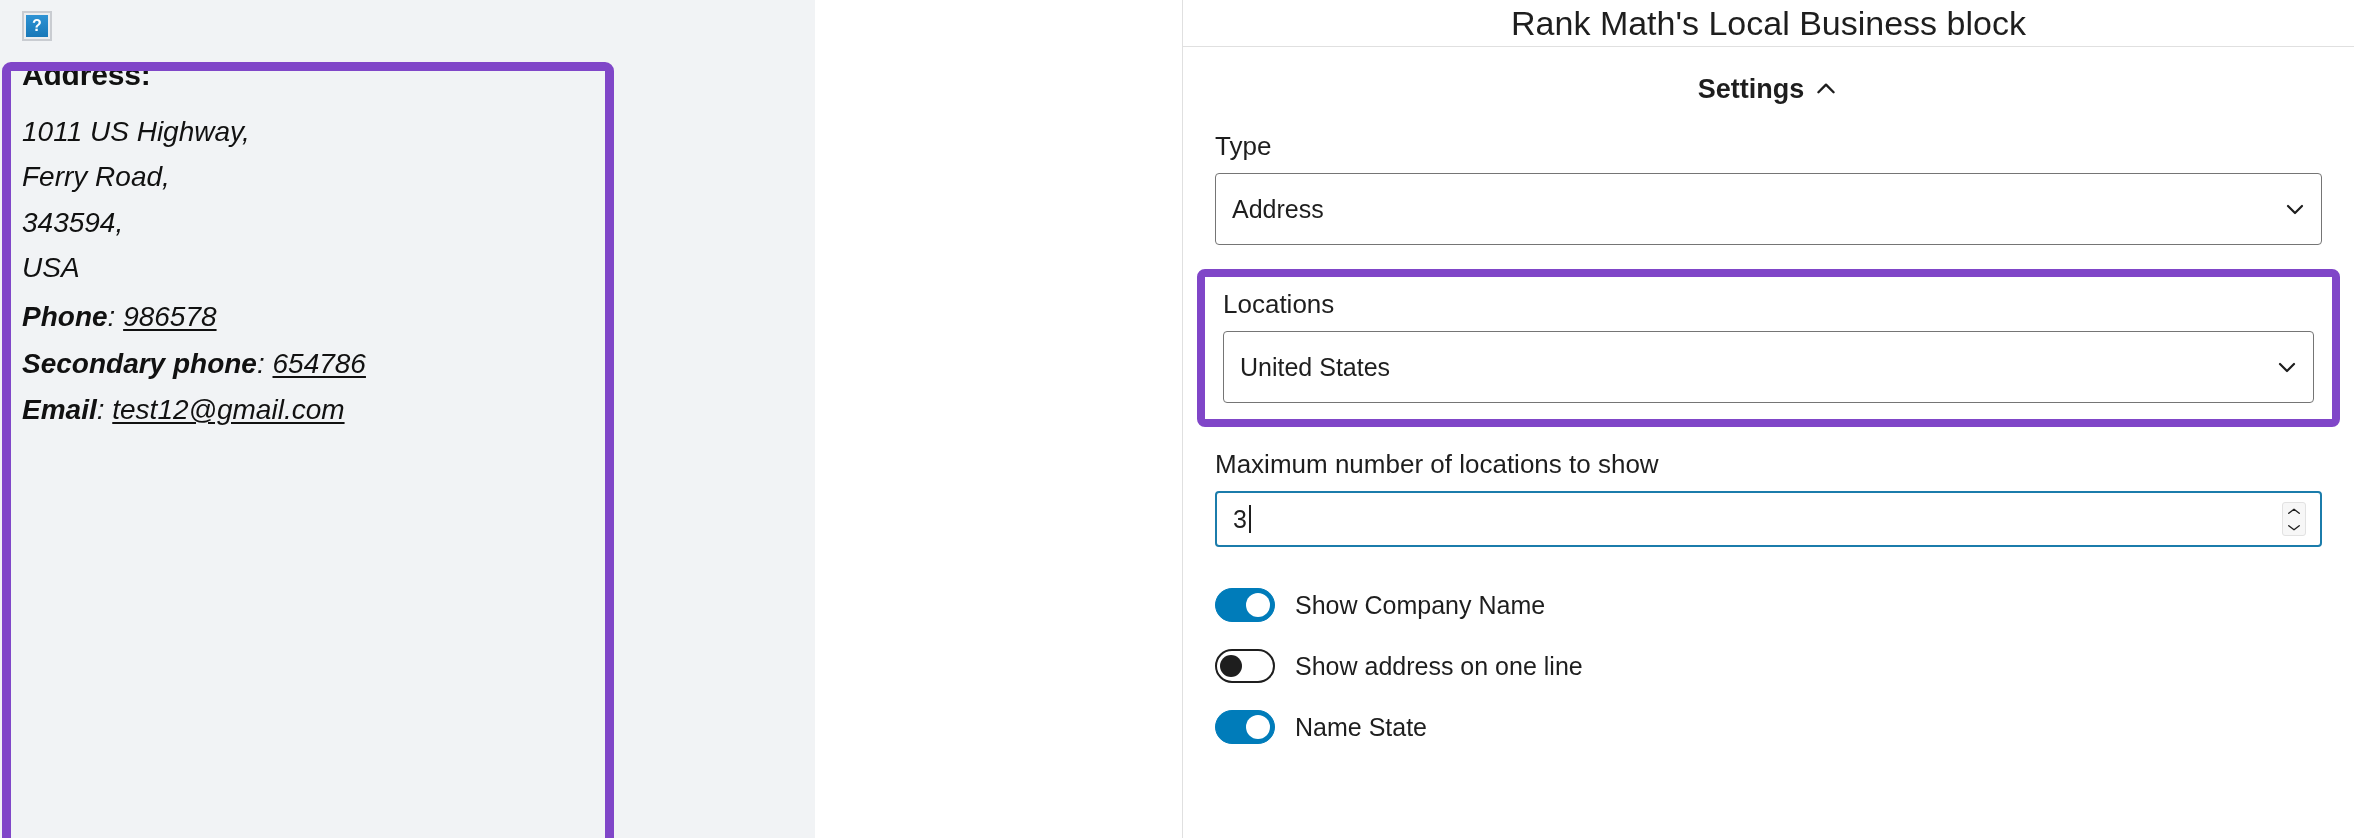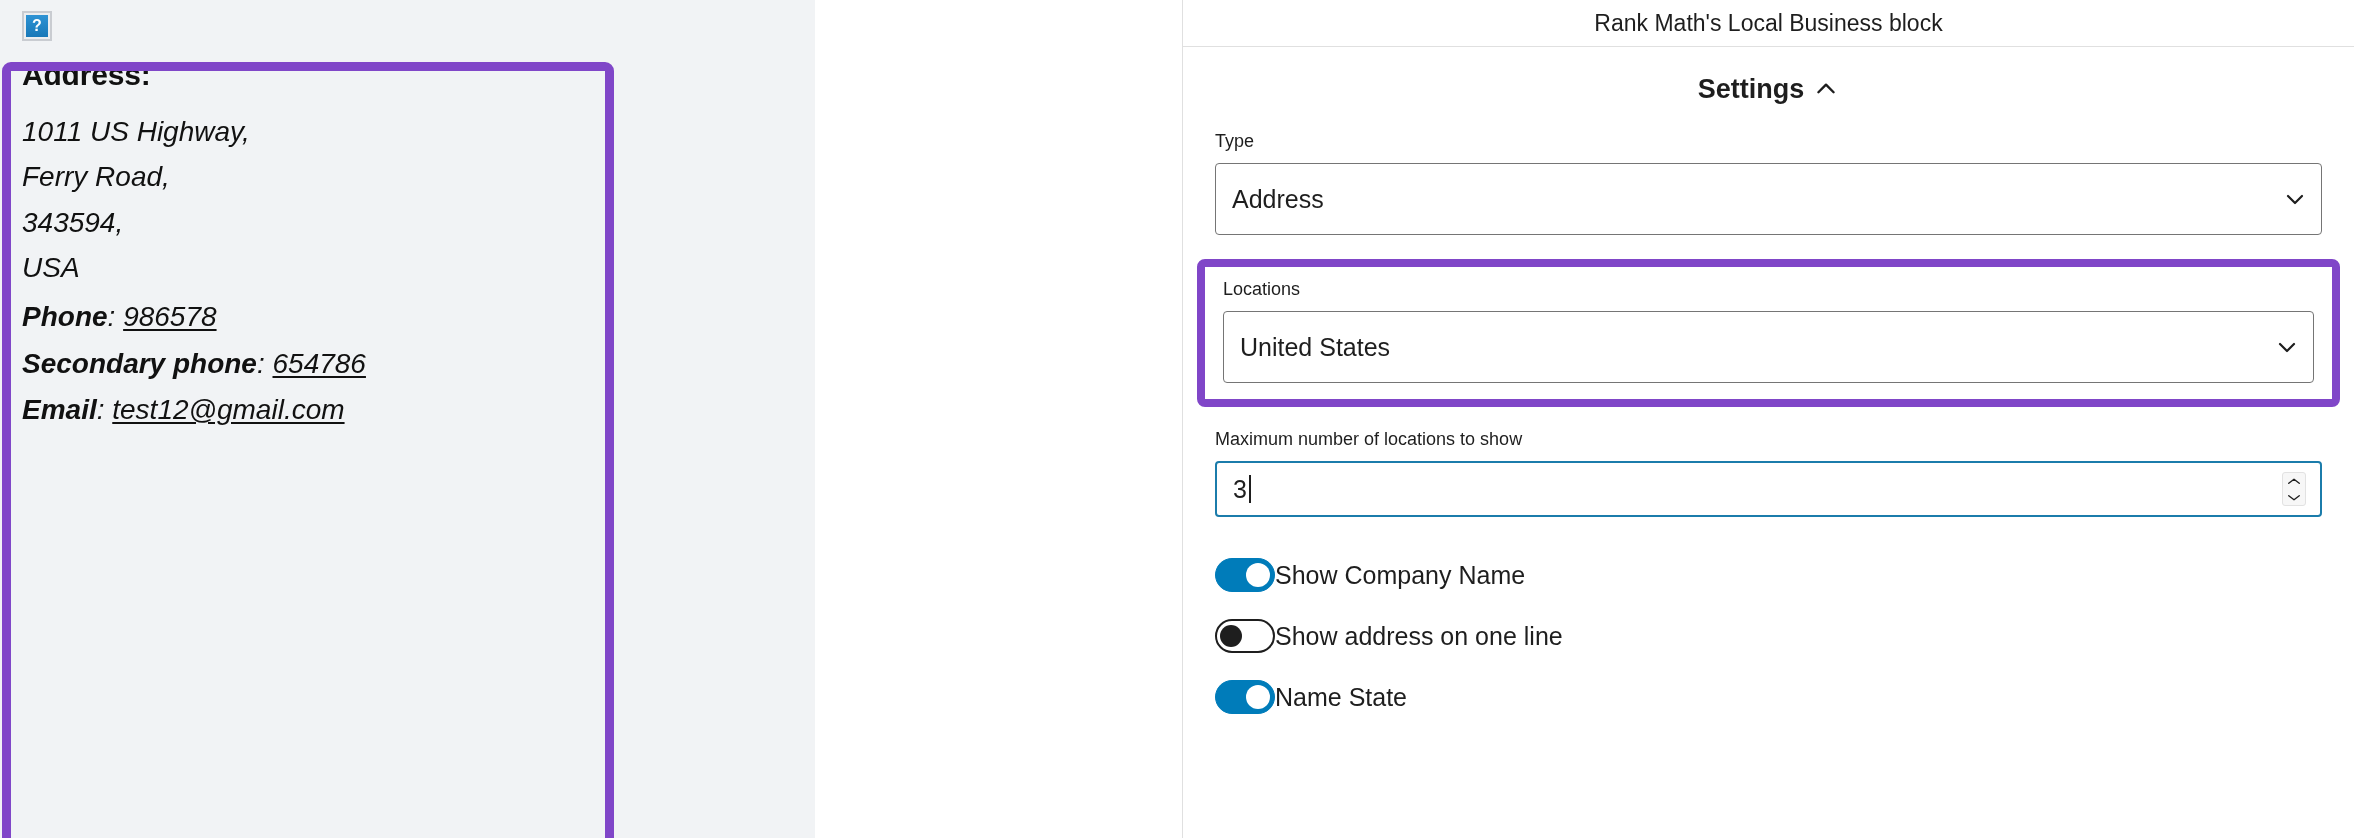--- a/index.html
+++ b/index.html
@@ -126,21 +126,21 @@
     width: 1172px;
     height: 838px;
     background: #ffffff;
     border-left: 1px solid #e0e0e0;
   }
   #sidebar-title {
     height: 46px;
     display: flex;
     align-items: center;
     justify-content: center;
-    font-size: 23px;
+    font-size: 34px;
     color: #1e1e1e;
     padding: 0 24px;
   }
   #settings-panel {
     border-top: 1px solid #e0e0e0;
     padding: 0 32px;
   }
   #settings-header {
     display: flex;
     align-items: center;
@@ -152,21 +152,21 @@
   #settings-header .s-title {
     font-size: 27px;
     font-weight: 600;
     color: #1e1e1e;
   }
   .chev {
     width: 26px; height: 26px;
     display: inline-block;
   }
   .field-label {
-    font-size: 18px;
+    font-size: 26px;
     color: #1e1e1e;
     margin-bottom: 11px;
     display: block;
   }
   .select-control {
     position: relative;
     width: 100%;
     height: 72px;
     border: 1px solid #757575;
     border-radius: 4px;
@@ -232,20 +232,21 @@
     display: flex;
     flex-direction: column;
     align-items: center;
     justify-content: space-around;
     cursor: pointer;
   }
 
   .toggle-row {
     display: flex;
     align-items: center;
+    gap: 20px;
     height: 56px;
     margin-bottom: 5px;
   }
   .toggle {
     position: relative;
     width: 60px;
     height: 34px;
     border-radius: 17px;
     flex: 0 0 auto;
     cursor: pointer;

